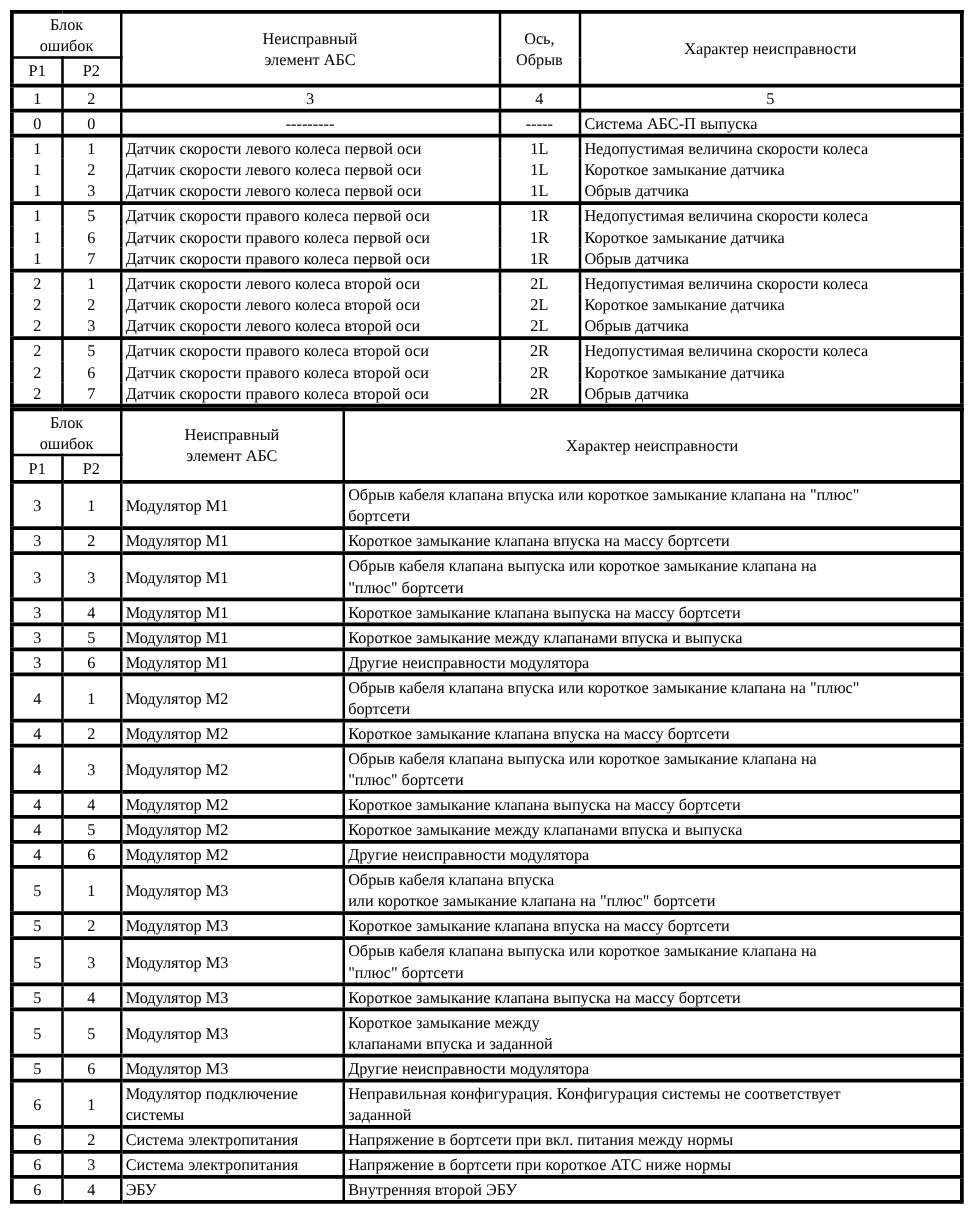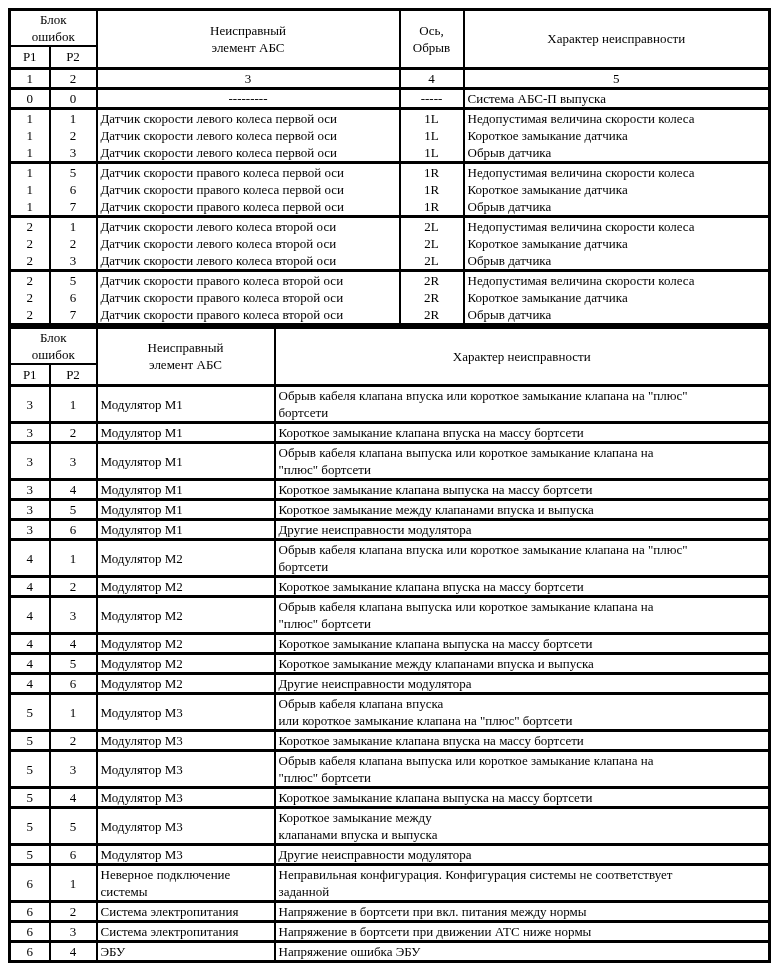--- a/index.html
+++ b/index.html
@@ -299,50 +299,50 @@
         <td class="c">5</td>
         <td class="c">4</td>
         <td class="pre">Модулятор М3</td>
         <td class="pre">Короткое замыкание клапана выпуска на массу бортсети</td>
       </tr>
       <tr>
         <td class="c">5</td>
         <td class="c">5</td>
         <td class="pre">Модулятор М3</td>
         <td class="pre">Короткое замыкание между
-клапанами впуска и выпуска</td>
+клапанами впуска и заданной</td>
       </tr>
       <tr>
         <td class="c">5</td>
         <td class="c">6</td>
         <td class="pre">Модулятор М3</td>
         <td class="pre">Другие неисправности модулятора</td>
       </tr>
       <tr>
         <td class="c">6</td>
         <td class="c">1</td>
-        <td class="pre">Неверное подключение
+        <td class="pre">Модулятор подключение
 системы</td>
         <td class="pre">Неправильная конфигурация. Конфигурация системы не соответствует
 заданной</td>
       </tr>
       <tr>
         <td class="c">6</td>
         <td class="c">2</td>
         <td class="pre">Система электропитания</td>
         <td class="pre">Напряжение в бортсети при вкл. питания между нормы</td>
       </tr>
       <tr>
         <td class="c">6</td>
         <td class="c">3</td>
         <td class="pre">Система электропитания</td>
-        <td class="pre">Напряжение в бортсети при движении АТС ниже нормы</td>
+        <td class="pre">Напряжение в бортсети при короткое АТС ниже нормы</td>
       </tr>
       <tr>
         <td class="c">6</td>
         <td class="c">4</td>
         <td class="pre">ЭБУ</td>
-        <td class="pre">Напряжение ошибка ЭБУ</td>
+        <td class="pre">Внутренняя второй ЭБУ</td>
       </tr>
     </tbody>
   </table>
 
 </div>
 
 </body></html>

